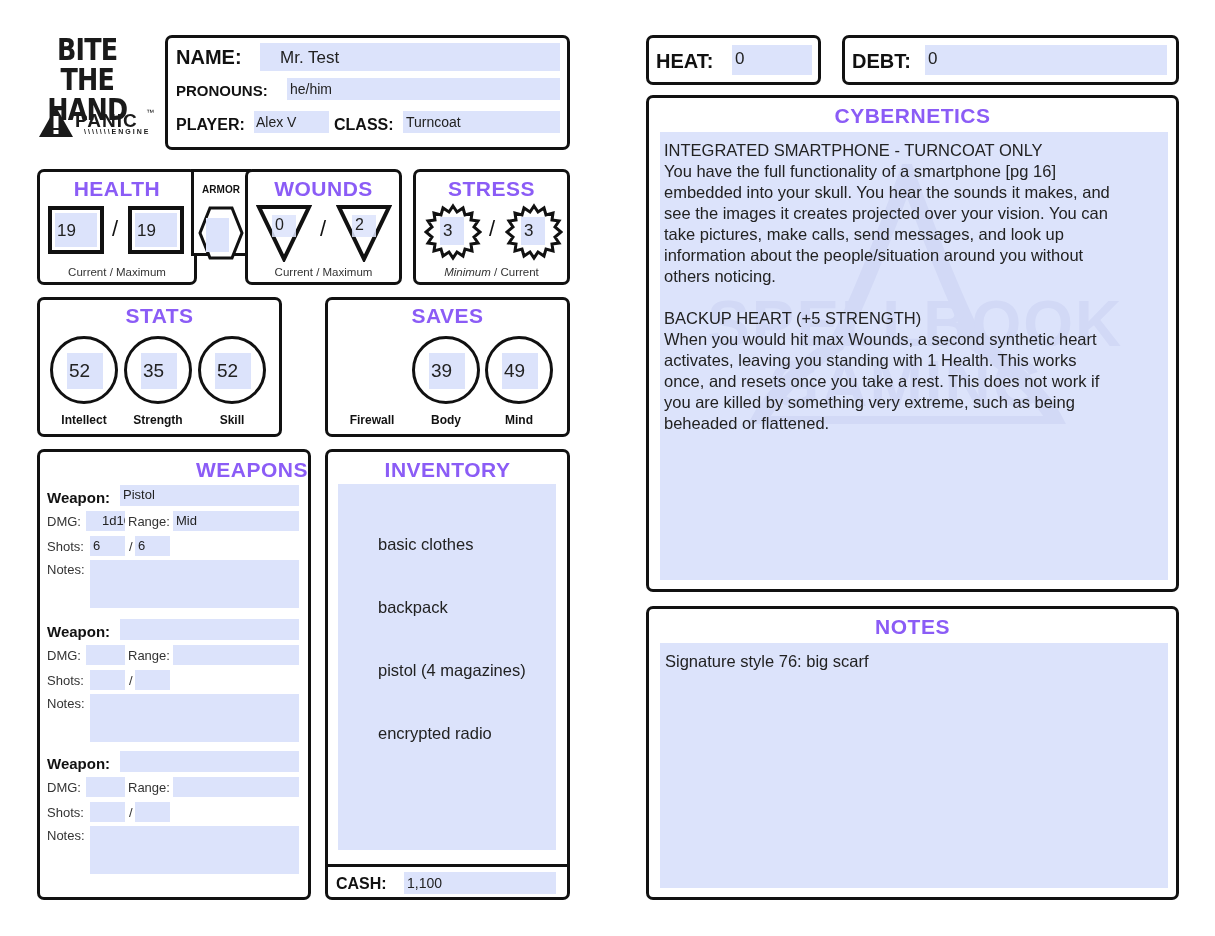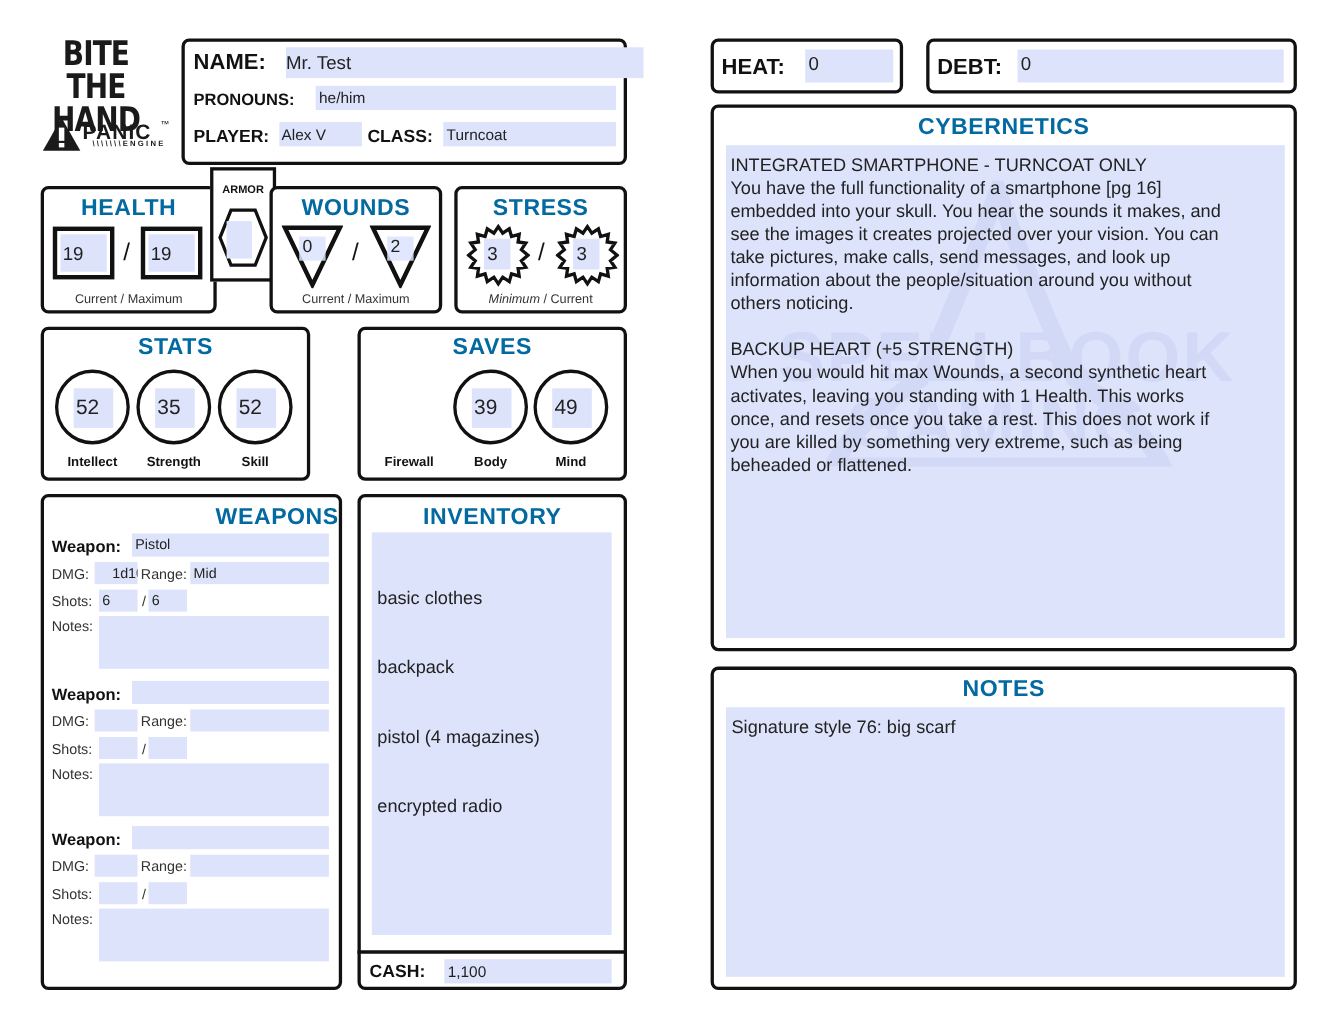--- a/index.html
+++ b/index.html
@@ -1,38 +1,38 @@
 <!DOCTYPE html>
 <html><head>
 <meta charset="utf-8">
 <style>
   * { box-sizing: border-box; margin: 0; padding: 0; }
   html, body { width: 1215px; height: 936px; background: #ffffff; overflow: hidden; }
   body { position: relative; font-family: "Liberation Sans", sans-serif; color: #111; }
 
   .box { position: absolute; border: 3px solid #111; border-radius: 7px; background: #fff; }
-  .title { position: absolute; left: 0; right: 0; text-align: center; font-family: "Liberation Sans", sans-serif; font-weight: 900; font-size: 21px; letter-spacing: 0.5px; color: #0369a1; }
+  .title { position: absolute; left: 0; right: 0; text-align: center; font-family: "Liberation Sans", sans-serif; font-weight: 900; font-size: 21px; letter-spacing: 0.5px; color: #8b5cf6; }
   .field { position: absolute; background: #dce3fb; font-family: "Liberation Sans", sans-serif; color: #222; white-space: nowrap; overflow: hidden; border: none; }
   .lbl { position: absolute; font-family: "Liberation Sans", sans-serif; color: #111; white-space: nowrap; }
   .lbl-b { font-weight: 900; }
   .lbl-sm { font-size: 13px; color: #333; }
   .cap { position: absolute; font-size: 12px; color: #333; text-align: center; left: 0; right: 0; }
 
   
   .logo-bite { position: absolute; left: 38px; top: 34px; width: 120px; text-align: center; font-family: "DejaVu Sans", sans-serif; font-weight: 900; font-size: 31px; line-height: 30px; letter-spacing: -1px; color: #1a1a1a; transform: scaleX(0.82); transform-origin: left top; }
   .logo-panic { position: absolute; left: 38px; top: 104px; width: 120px; height: 36px; }
   .logo-panic-word { position: absolute; left: 37px; top: 6px; font-family: "Liberation Sans", sans-serif; font-weight: 900; font-size: 19px; letter-spacing: 1px; color: #1a1a1a; }
   .logo-engine { position: absolute; left: 46px; top: 24px; font-family: "Liberation Sans", sans-serif; font-size: 7px; letter-spacing: 2px; font-weight: 700; color: #1a1a1a; }
 
   .circle { position: absolute; width: 68px; height: 68px; border: 3px solid #111; border-radius: 50%; background: #fff; }
   .circle .field { left: 14px; top: 14px; width: 36px; height: 36px; font-size: 19px; line-height: 36px; padding-left: 2px; }
   .circle-lbl { position: absolute; width: 80px; text-align: center; font-size: 12px; font-weight: 700; }
 
   .multiline { font-size: 16.5px; line-height: 21px; padding: 8px 3px; white-space: pre-wrap; }
-  .inv-line { display: block; }
+  .inv-line { display: block; margin-left: 35px; }
   .watermark { position: absolute; left: 720px; top: 290px; width: 400px; text-align: center; font-family: "Liberation Sans", sans-serif; font-weight: 900; font-size: 64px; line-height: 60px; color: #d2d9f6; letter-spacing: 2px; pointer-events: none; }
 </style>
 </head>
 <body>
 
 <div>
   <div class="logo-bite">
     <div>BITE THE</div>
     <div>HAND</div>
   </div>
@@ -43,42 +43,42 @@
       <rect x="15.5" y="24" width="5" height="4" fill="#fff"></rect>
     </svg>
     <span class="logo-panic-word">PANIC</span>
     <span style="position:absolute;left:108px;top:4px;font-size:8px;">™</span>
     <span class="logo-engine">\\\\\\\ENGINE</span>
   </div>
 </div>
 
 <div class="box" style="left:165px;top:35px;width:405px;height:115px;">
   <span class="lbl lbl-b" style="left:8px;top:8px;font-size:20px;">NAME:</span>
-  <div class="field" style="left:92px;top:5px;width:325px;height:28px;font-size:17px;line-height:30px;padding-left:0;">Mr. Test</div>
+  <div class="field" style="left:92px;top:5px;width:300px;height:28px;font-size:17px;line-height:30px;padding-left:20px;">Mr. Test</div>
   <span class="lbl lbl-b" style="left:8px;top:44px;font-size:15px;">PRONOUNS:</span>
   <div class="field" style="left:119px;top:40px;width:273px;height:22px;font-size:14px;line-height:22px;padding-left:3px;">he/him</div>
   <span class="lbl lbl-b" style="left:8px;top:78px;font-size:16px;">PLAYER:</span>
   <div class="field" style="left:86px;top:73px;width:75px;height:22px;font-size:14px;line-height:22px;padding-left:2px;">Alex V</div>
   <span class="lbl lbl-b" style="left:166px;top:78px;font-size:16px;">CLASS:</span>
   <div class="field" style="left:235px;top:73px;width:157px;height:22px;font-size:14px;line-height:22px;padding-left:3px;">Turncoat</div>
 </div>
 
 <div class="box" style="left:37px;top:169px;width:160px;height:116px;">
   <div class="title" style="top:5px;">HEALTH</div>
   <div style="position:absolute;left:8px;top:34px;width:56px;height:48px;border:4px solid #111;">
     <div class="field" style="left:3px;top:3px;width:42px;height:34px;font-size:17px;line-height:36px;padding-left:2px;">19</div>
   </div>
   <span class="lbl" style="left:72px;top:44px;font-size:22px;">/</span>
   <div style="position:absolute;left:88px;top:34px;width:56px;height:48px;border:4px solid #111;">
     <div class="field" style="left:3px;top:3px;width:42px;height:34px;font-size:17px;line-height:36px;padding-left:2px;">19</div>
   </div>
   <div class="cap" style="top:94px;font-size:11.5px;">Current / Maximum</div>
 </div>
 
-<div class="box" style="left:191px;top:152px;width:60px;height:104px;border-radius:0;">
+<div class="box" style="left:191px;top:169px;width:60px;height:87px;border-radius:0;">
   <div class="lbl lbl-b" style="left:0;right:0;text-align:center;top:12px;font-size:10px;">ARMOR</div>
   <svg width="46" height="54" style="position:absolute;left:4px;top:34px;">
     <polygon points="12,2 34,2 44,27 34,52 12,52 2,27" fill="#fff" stroke="#111" stroke-width="3"></polygon>
   </svg>
   <div class="field" style="left:12px;top:46px;width:23px;height:34px;"></div>
 </div>
 
 <div class="box" style="left:245px;top:169px;width:157px;height:116px;">
   <div class="title" style="top:5px;">WOUNDS</div>
   <svg width="56" height="58" style="position:absolute;left:8px;top:32px;">

